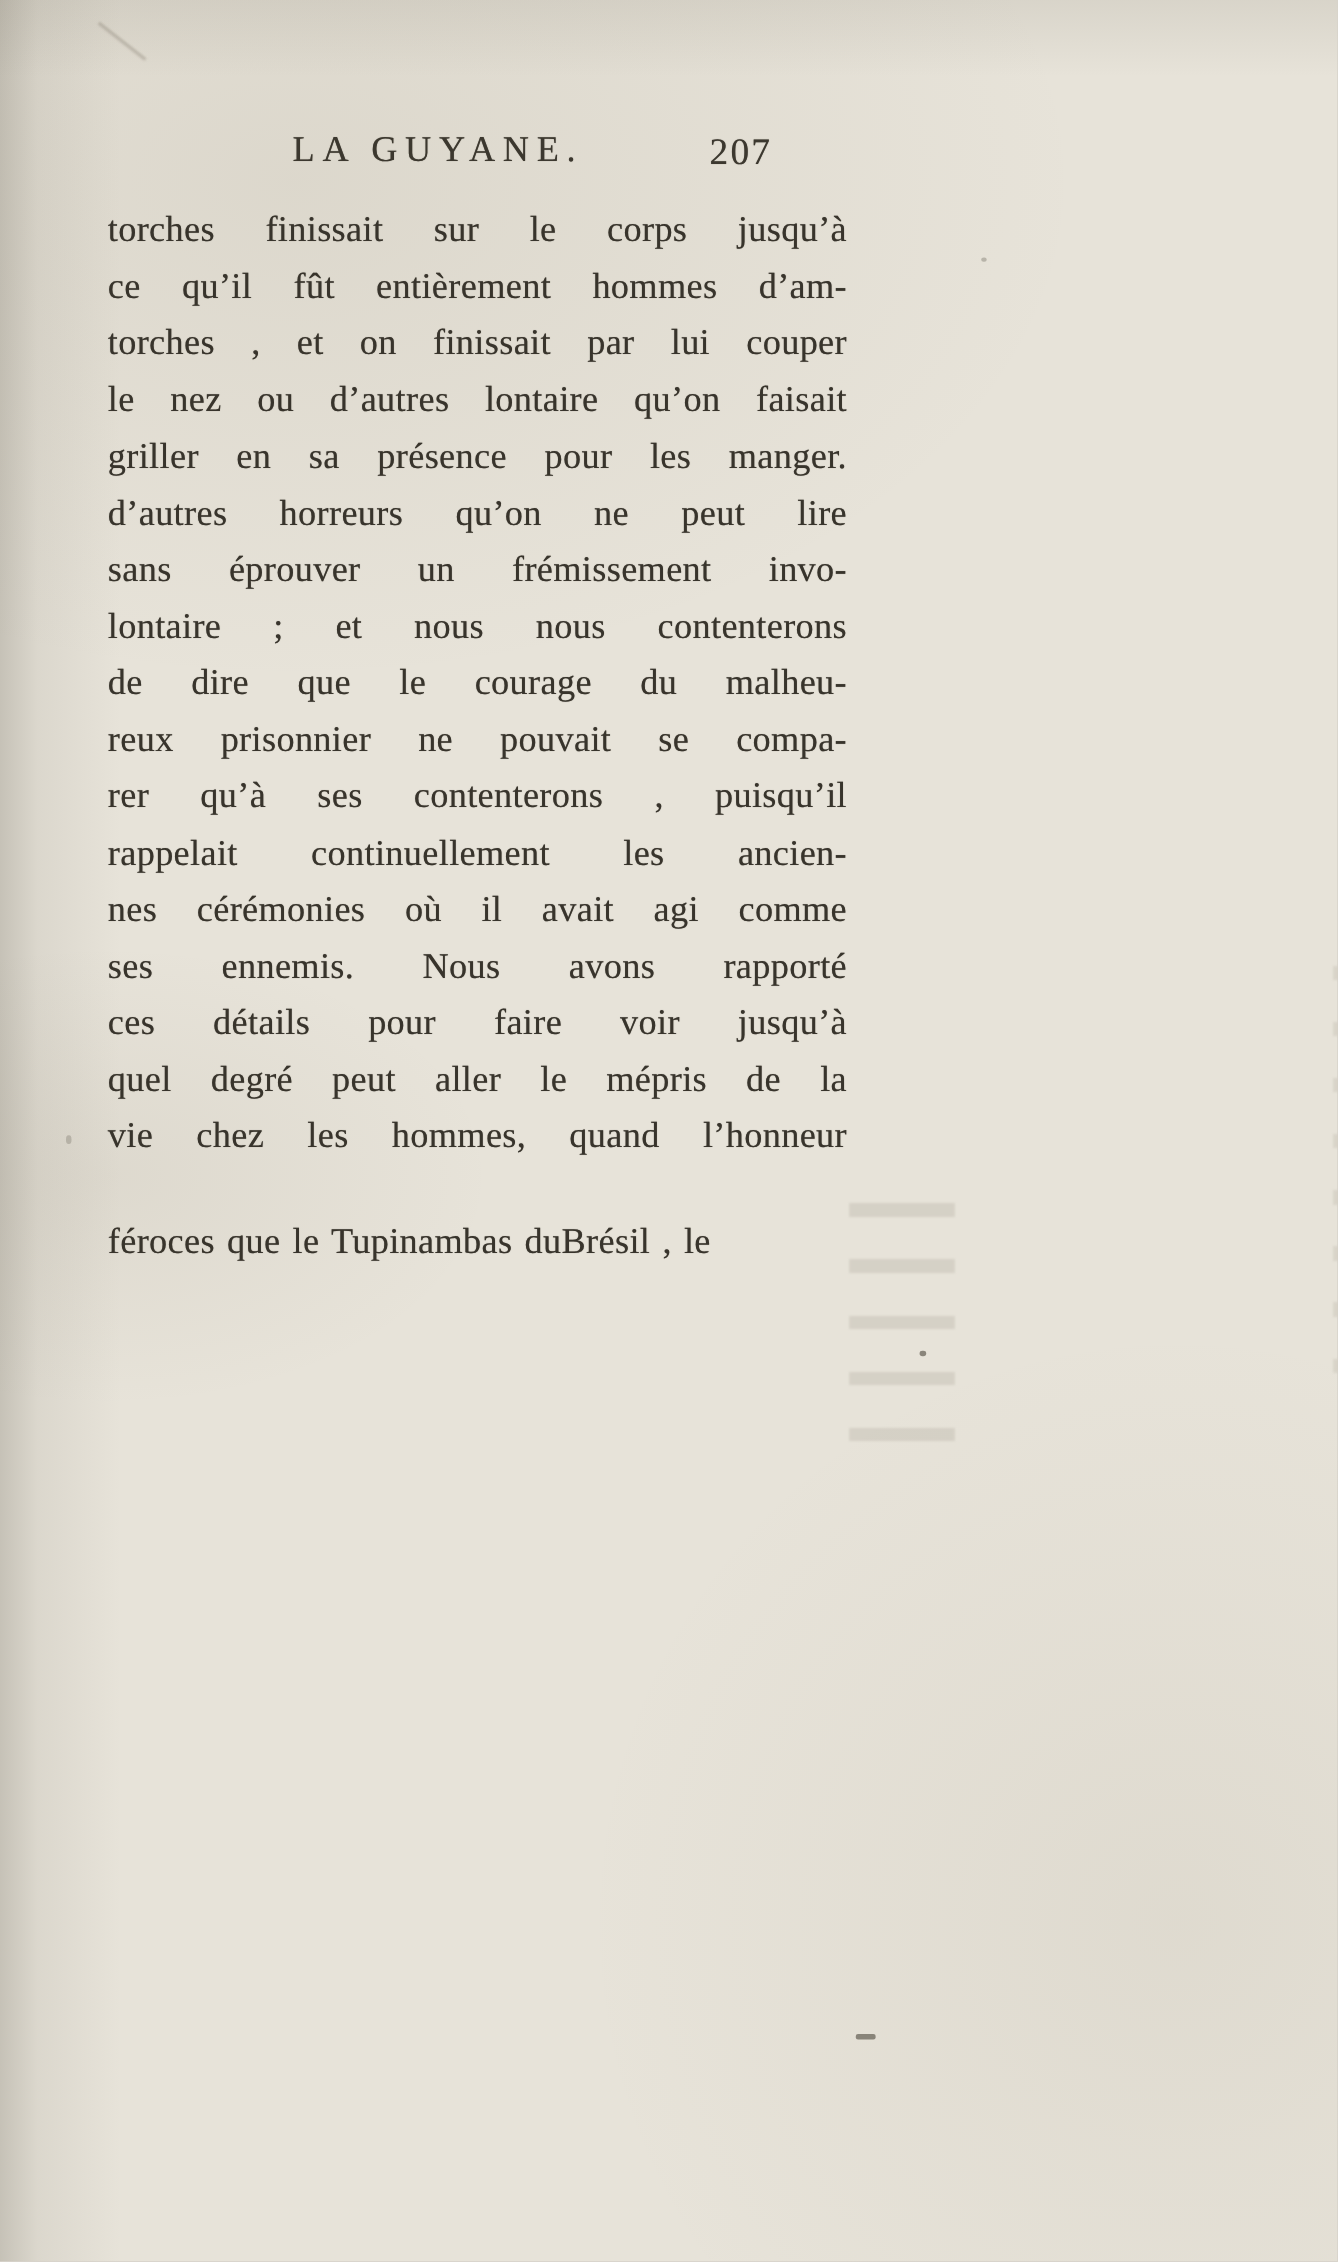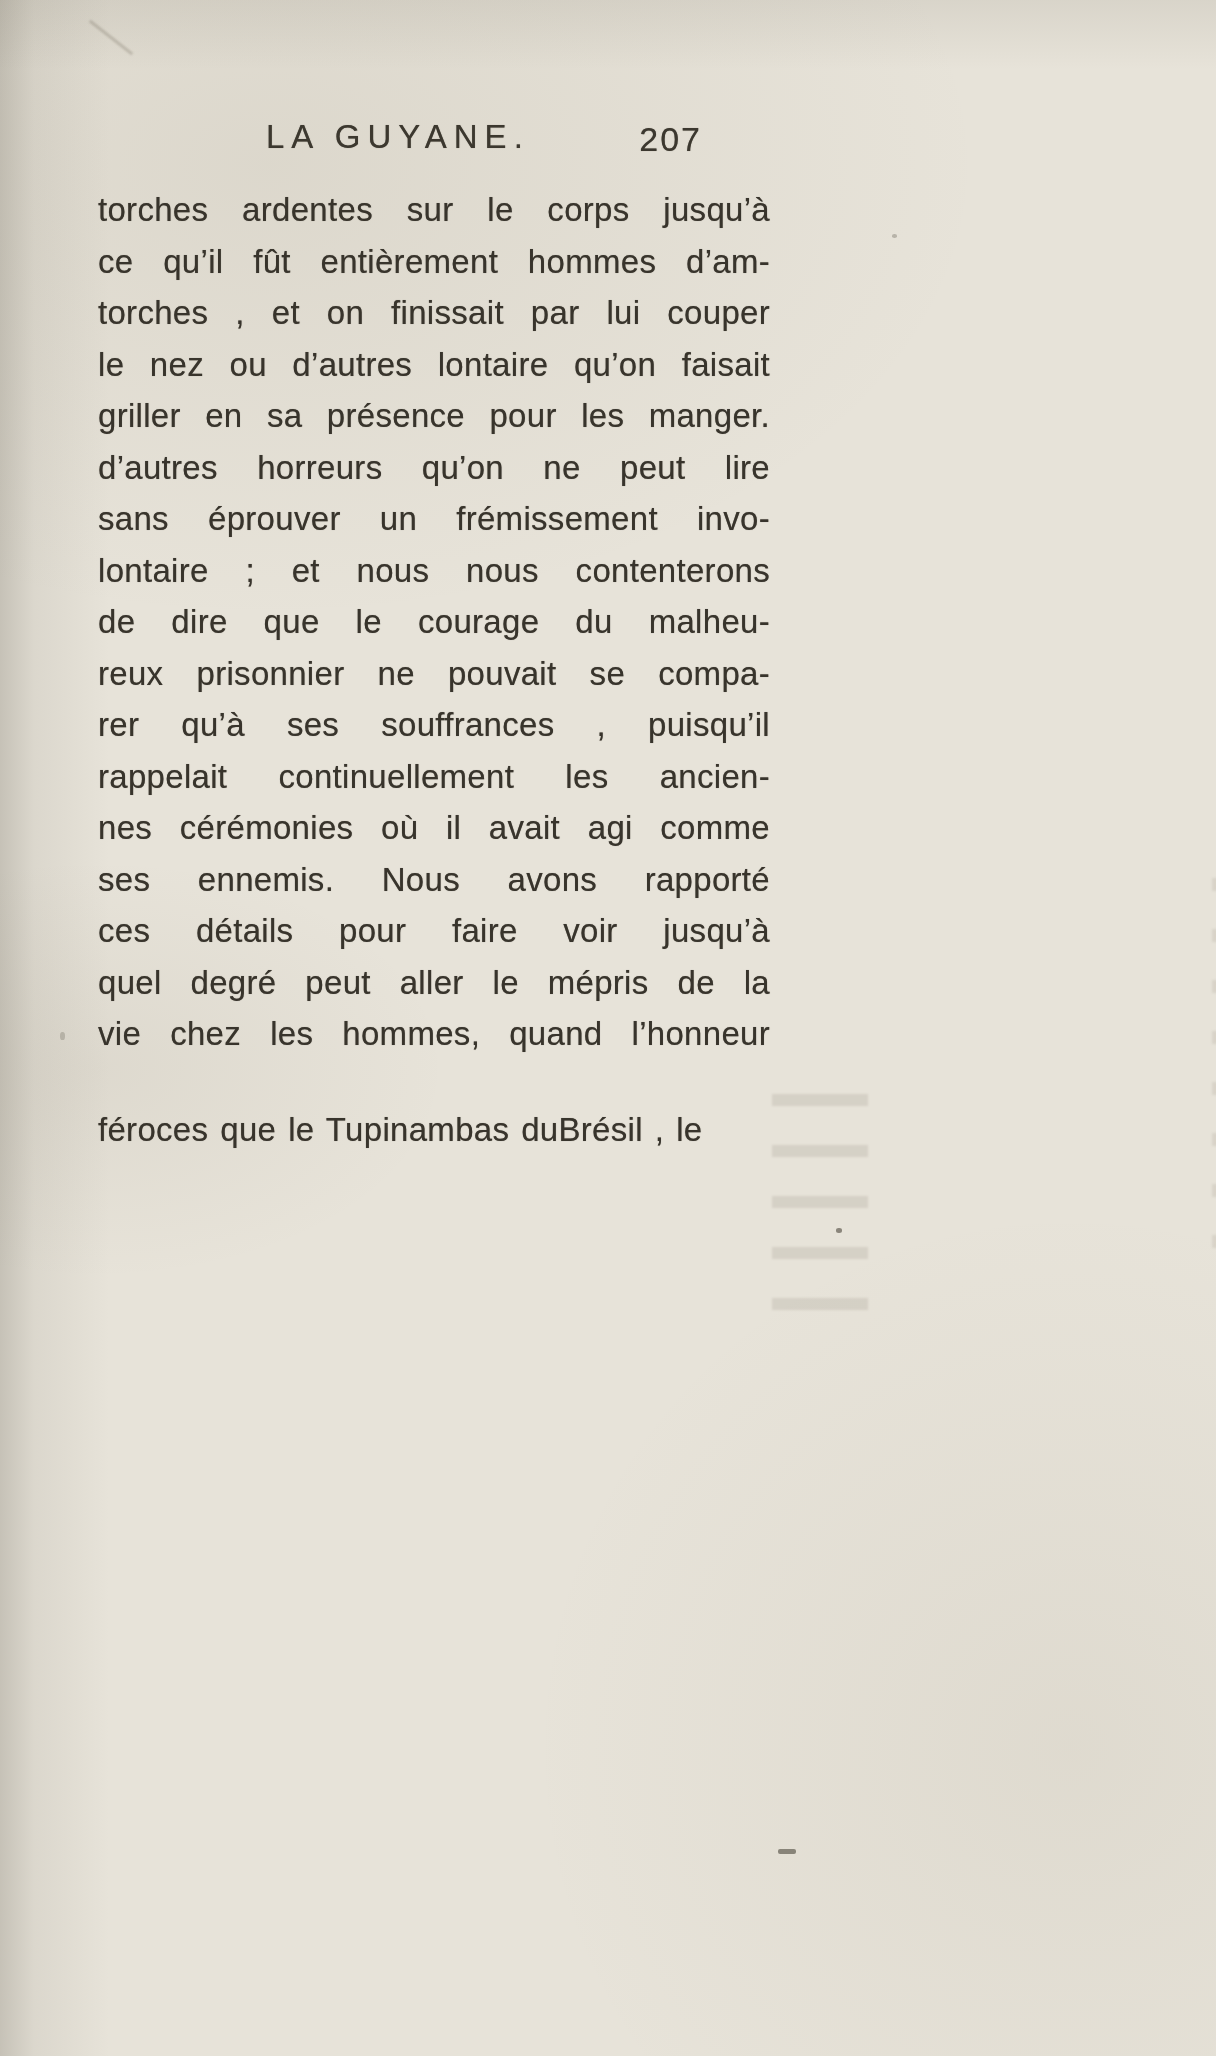--- a/index.html
+++ b/index.html
@@ -11,21 +11,21 @@
     position:relative;
     width:1216px;
     height:2056px;
     margin:0 auto;
     overflow:hidden;
     background:
       radial-gradient(1100px 700px at 22% 8%, rgba(125,115,92,0.10), transparent 65%),
       radial-gradient(900px 900px at 88% 85%, rgba(125,115,92,0.08), transparent 60%),
       radial-gradient(500px 300px at 8% 52%, rgba(110,100,80,0.08), transparent 70%),
       var(--paper);
-    font-family:Liberation Sans, sans-serif;
+    font-family:Liberation Serif, serif;
     color:var(--ink);
   }
   .gutter-shadow{
     position:absolute;left:0;top:0;bottom:0;width:110px;
     background:linear-gradient(90deg, rgba(80,75,62,0.22) 0px, rgba(80,75,62,0.08) 34px, rgba(0,0,0,0) 100%);
     pointer-events:none;
   }
   .top-shadow{
     position:absolute;left:0;top:0;right:0;height:70px;
     background:linear-gradient(180deg, rgba(90,84,68,0.10), rgba(0,0,0,0));
@@ -124,31 +124,31 @@
   <div class="gutter-shadow"></div>
   <div class="top-shadow"></div>
   <div class="fold-mark"></div>
 
   <div class="page-header">
     <div class="page-title">LA GUYANE.</div>
     <div class="page-number">207</div>
   </div>
 
   <div class="text-block">
-    <div class="line">torches ardentes sur le corps jusqu’à</div>
+    <div class="line">torches finissait sur le corps jusqu’à</div>
     <div class="line">ce qu’il fût entièrement hommes d’am-</div>
     <div class="line">torches , et on finissait par lui couper</div>
     <div class="line">le nez ou d’autres lontaire qu’on faisait</div>
     <div class="line">griller en sa présence pour les manger.</div>
     <div class="line">d’autres horreurs qu’on ne peut lire</div>
     <div class="line">sans éprouver un frémissement invo-</div>
     <div class="line">lontaire ; et nous nous contenterons</div>
     <div class="line">de dire que le courage du malheu-</div>
     <div class="line">reux prisonnier ne pouvait se compa-</div>
-    <div class="line">rer qu’à ses souffrances , puisqu’il</div>
+    <div class="line">rer qu’à ses contenterons , puisqu’il</div>
     <div class="line">rappelait continuellement les ancien-</div>
     <div class="line">nes cérémonies où il avait agi comme</div>
     <div class="line">ses ennemis. Nous avons rapporté</div>
     <div class="line">ces détails pour faire voir jusqu’à</div>
     <div class="line">quel degré peut aller le mépris de la</div>
     <div class="line">vie chez les hommes, quand l’honneur</div>
     <div class="line last">féroces que le Tupinambas duBrésil , le</div>
   </div>
 
   <div class="ink-bleedthrough"></div>

